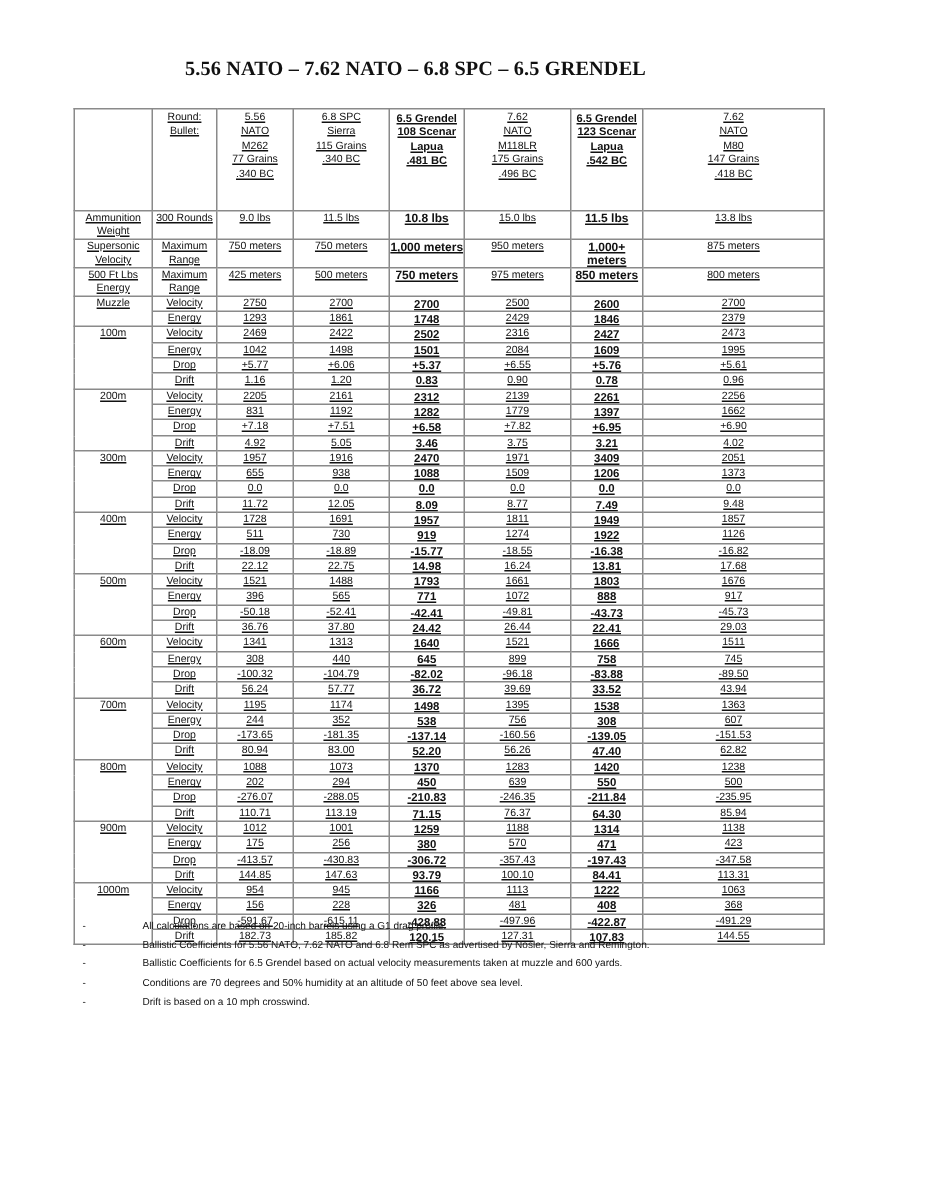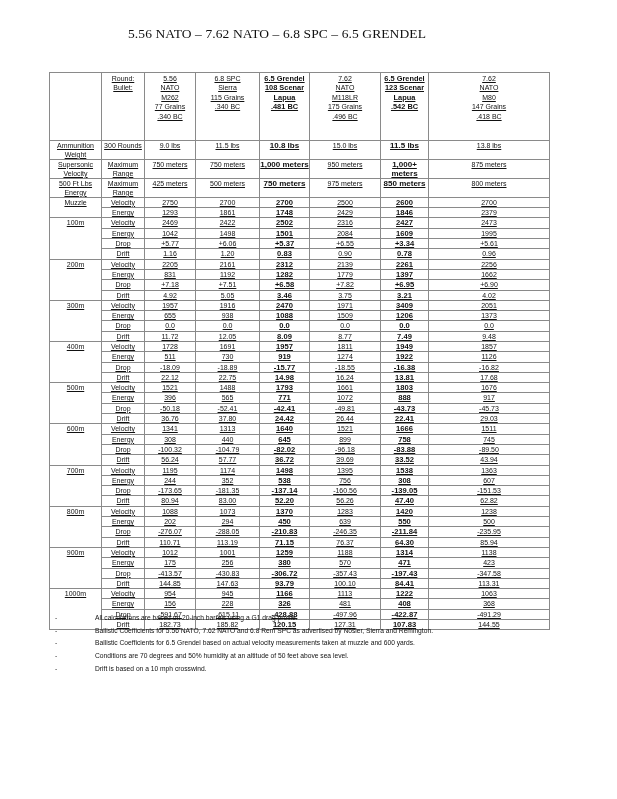--- a/index.html
+++ b/index.html
@@ -1,17 +1,17 @@
 <!DOCTYPE html>
 <html><head>
 <meta charset="utf-8">
 <style>
   html, body { margin: 0; padding: 0; background: #ffffff; }
   body { width: 617px; height: 799px; position: relative; overflow: hidden; font-family: "Liberation Sans", sans-serif; color: #111; }
-  .title { position: absolute; top: 26px; left: 0; width: 554px; text-align: center; font-family: "Liberation Serif", serif; font-weight: normal; font-size: 13.5px; letter-spacing: 0.1px; }
+  .title { position: absolute; top: 38px; left: 0; width: 554px; text-align: center; font-family: "Liberation Serif", serif; font-weight: bold; font-size: 13.5px; letter-spacing: 0.1px; }
   table.ballistics { position: absolute; top: 72px; left: 49px; width: 500px; border-collapse: collapse; table-layout: fixed; font-size: 7px; text-decoration: underline; }
   table.ballistics td { border: 0.8px solid #8a8a8a; text-align: center; padding: 0; line-height: 9.2px; height: 9.3px; vertical-align: top; overflow: hidden; white-space: nowrap; }
   table.ballistics tr.hdr td { height: 47px; padding-top: 1px; white-space: normal; line-height: 9.4px; font-size: 7px; }
   table.ballistics tr.hdr td.bold { font-size: 7.4px; }
   table.ballistics tr.spec td { height: 18px; white-space: normal; line-height: 9px; margin-top: 40px; }
   table.ballistics tr.spec td.bold { font-size: 8px; }
   table.ballistics td.bold { font-weight: bold; font-size: 7.6px; }
   table.ballistics tr.data td.rowlbl { border-top-color: #8a8a8a; }
   table.ballistics tr.data td.rowlbl.cont { border-top-color: transparent; border-bottom-color: transparent; }
   table.ballistics tr.data td.rowlbl.cont.last { border-bottom-color: #8a8a8a; }
@@ -167,21 +167,21 @@
         <td>1995</td>
         <td class="bold">1685</td>
       </tr>
       <tr class="data">
         <td class="rowlbl cont"></td>
         <td>Drop</td>
         <td>+5.77</td>
         <td>+6.06</td>
         <td class="bold">+5.37</td>
         <td>+6.55</td>
-        <td class="bold">+3.34</td>
+        <td class="bold">+5.76</td>
         <td>+5.61</td>
         <td class="bold">+6.61</td>
       </tr>
       <tr class="data">
         <td class="rowlbl cont last"></td>
         <td>Drift</td>
         <td>1.16</td>
         <td>1.20</td>
         <td class="bold">0.83</td>
         <td>0.90</td>

